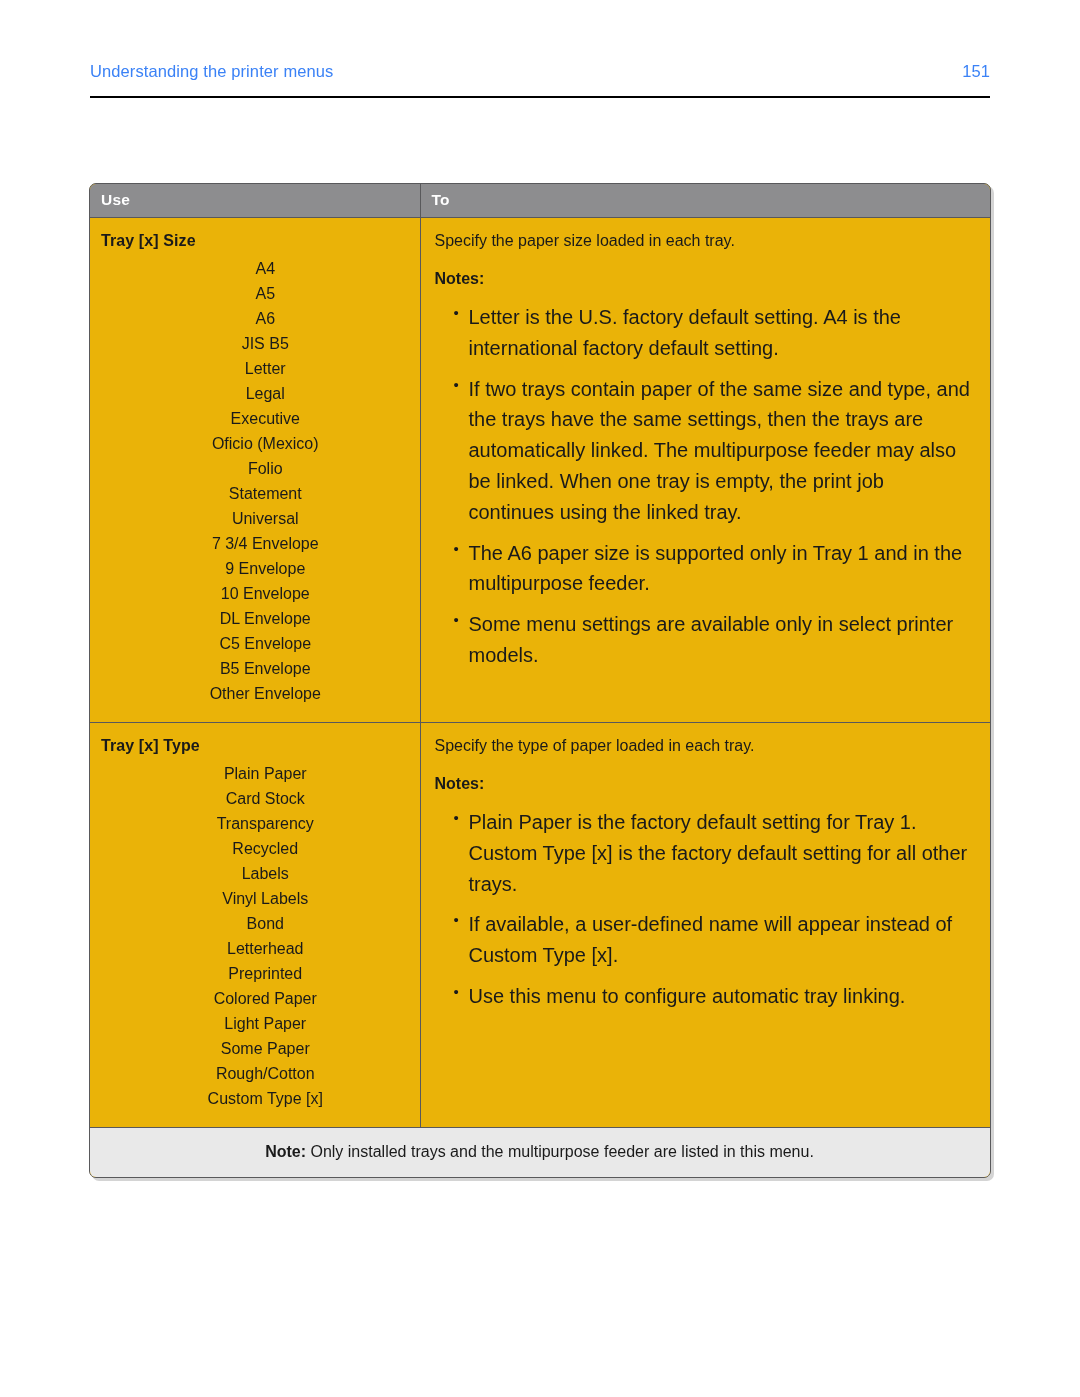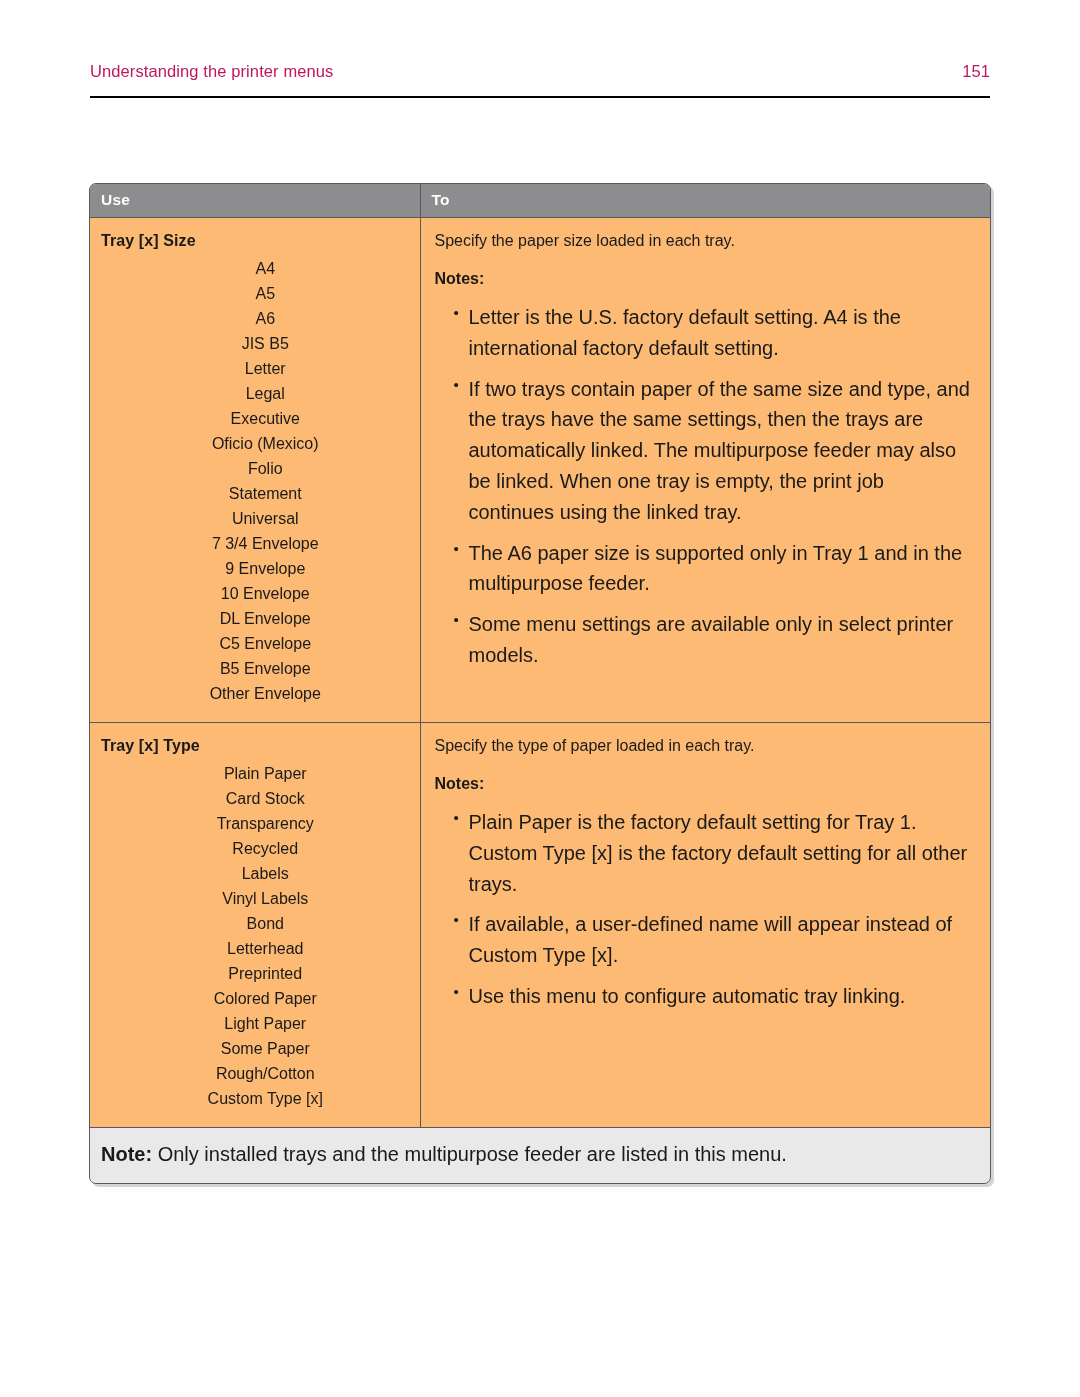--- a/index.html
+++ b/index.html
@@ -27,21 +27,21 @@
   
   .running-header {
     position: absolute;
     left: 90px;
     top: 62px;
     width: 900px;
     display: flex;
     justify-content: space-between;
     align-items: flex-end;
     font-size: 16.5px;
-    color: #be185d;
+    color: #3b82f6;
     letter-spacing: 0.1px;
   }
   .running-header .rh-title { font-weight: 400; }
   .running-header .rh-page  { font-weight: 400; }
 
   .header-rule {
     position: absolute;
     left: 90px;
     top: 96px;
     width: 900px;
@@ -63,21 +63,21 @@
   
   .tbl-wrap {
     position: absolute;
     left: 89px;
     top: 183px;
     width: 902px;
     border: 1.5px solid #59595b;
     border-radius: 7px;
     box-sizing: border-box;
     overflow: hidden;
-    background: #fdba74;
+    background: #eab308;
     box-shadow: 3px 3px 0 rgba(0,0,0,0.17);
   }
 
   .tbl {
     width: 100%;
     border-collapse: collapse;
     table-layout: fixed;
   }
 
   .tbl col.c-use { width: 330px; }
@@ -157,23 +157,24 @@
     left: 0;
     top: -1px;
     font-size: 15px;
     color: #1a1a1a;
   }
 
   
   .tbl tfoot td {
     background: #e9e9e9;
     padding: 12px 12px 14px 11px;
-    font-size: 20px;
+    font-size: 16px;
     line-height: 1.45;
     border-bottom: none;
+    text-align: center;
   }
   .tbl tfoot .note-lbl { font-weight: bold; }
 </style>
 </head>
 <body>
 
 <div class="page">
 
   <div class="running-header">
     <span class="rh-title">Understanding the printer menus</span>

